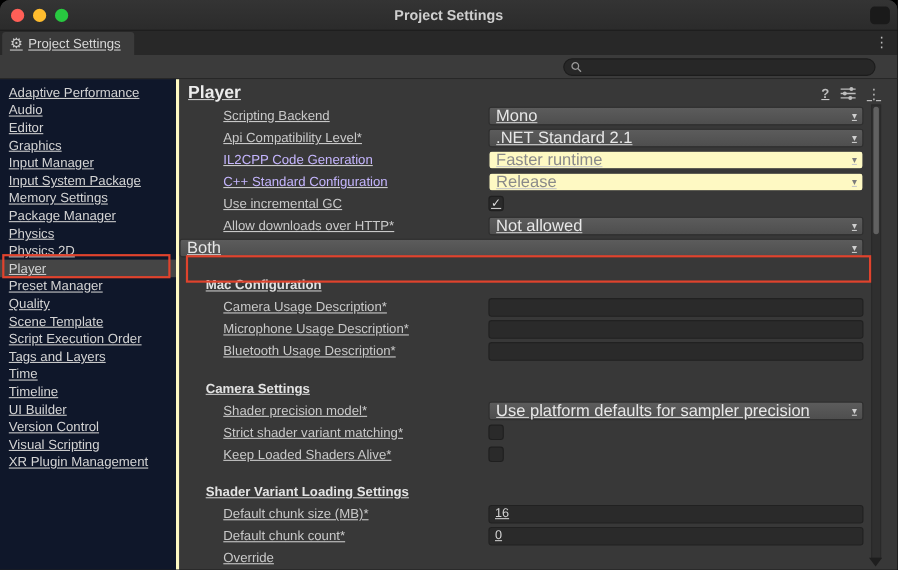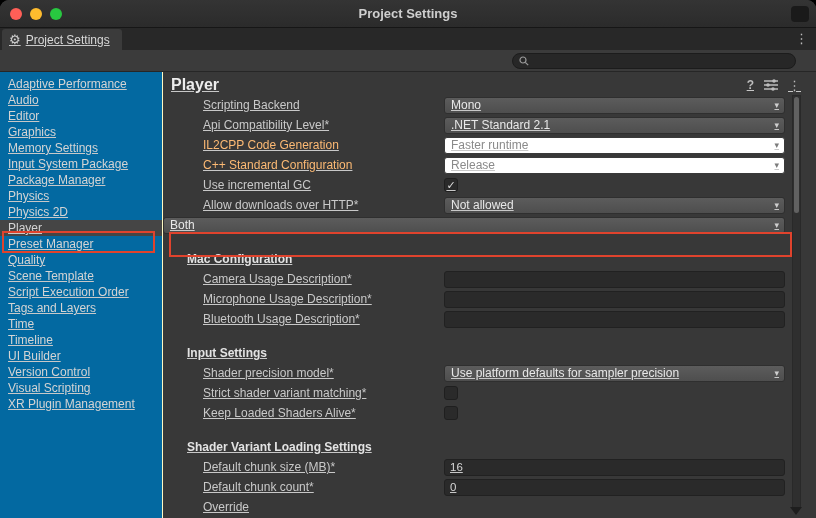--- a/index.html
+++ b/index.html
@@ -24,46 +24,46 @@
   .tab-kebab { position:absolute; right:8px; top:3px; font-size:13px; color:#bdbdbd; }
 
   
   .toolbar { height:22px; flex:0 0 auto; background:#3b3b3b; border-bottom:1px solid #262626; display:flex; align-items:center; }
   .search { margin-left:auto; margin-right:20px; width:284px; height:16px; background:#272727; border:1px solid #1c1c1c; border-radius:8px; display:flex; align-items:center; padding:0 6px; gap:4px; }
   .search svg { flex:0 0 auto; }
   .search input { flex:1; min-width:0; background:transparent; border:none; outline:none; color:#d2d2d2; font-size:11px; font-family:inherit; }
 
   
   .content { flex:1; display:flex; min-height:0; }
-  .sidebar { width:163px; flex:0 0 auto; border-right:1px solid #fef9c3; padding-top:4px; overflow:hidden; background:#0369a1; }
+  .sidebar { width:163px; flex:0 0 auto; border-right:3px solid #fef9c3; padding-top:4px; overflow:hidden; background:#0f172a; }
   .side-item { height:16px; line-height:16px; padding-left:8px; white-space:nowrap; color:#d4d4d4; font-size:12px; }
   .side-item.selected { background:#454545; }
 
   .main { flex:1; position:relative; overflow:hidden; background:#383838; }
   .main-header { height:23px; display:flex; align-items:center; padding:3px 8px 0 8px; }
   .main-title { font-size:16px; font-weight:bold; color:#ececec; }
   .header-icons { margin-left:auto; display:flex; align-items:center; gap:10px; margin-right:7px; }
   .hicon { color:#bdbdbd; font-size:12px; line-height:1; }
   .hicon.help { font-weight:bold; }
   .hicon.kebab { font-size:13px; }
 
   
   .rows { position:relative; }
   .row { height:20px; display:flex; align-items:center; }
   .row .label { width:281px; flex:0 0 auto; padding-left:40px; white-space:nowrap; overflow:hidden; color:#c9c9c9; }
-  .row .label.disabled { color:#fdba74; }
+  .row .label.disabled { color:#c4b5fd; }
   .row .label.highlight { color:var(--hl); }
   .tri { color:#b4b4b4; font-size:9px; margin-right:5px; }
   .row .value { flex:1; margin-right:31px; display:flex; align-items:center; min-width:0; }
   .section-row { height:20px; margin-top:14px; display:flex; align-items:center; padding-left:24px; font-weight:bold; color:#e3e3e3; }
 
   .dropdown { flex:1; height:17px; background:linear-gradient(#5c5c5c,#4e4e4e); border:1px solid #2f2f2f; border-radius:3px; display:flex; align-items:center; padding:0 5px 0 6px; min-width:0; }
-  .dropdown .dd-text { flex:1; white-space:nowrap; overflow:hidden; color:#e8e8e8; font-size:12px; }
+  .dropdown .dd-text { flex:1; white-space:nowrap; overflow:hidden; color:#e8e8e8; font-size:15px; }
   .dropdown .dd-arrow { flex:0 0 auto; font-size:9px; color:#cfcfcf; margin-left:4px; }
-  .dropdown.disabled { background:#ffffff; border-color:#3a3a3a; }
+  .dropdown.disabled { background:#fef9c3; border-color:#3a3a3a; }
   .dropdown.disabled .dd-text { color:#8a8a8a; }
   .dropdown.disabled .dd-arrow { color:#7c7c7c; }
 
   .textfield { flex:1; height:17px; background:#2a2a2a; border:1px solid #212121; border-radius:3px; color:#d6d6d6; font-size:11.5px; padding:0 5px; outline:none; font-family:inherit; min-width:0; }
 
   .checkbox { width:14px; height:14px; background:#2a2a2a; border:1px solid #1f1f1f; border-radius:3px; display:flex; align-items:center; justify-content:center; color:#dedede; font-size:11px; line-height:1; }
 
   
   .vscroll { position:absolute; top:23px; bottom:10px; right:15px; width:9px; background:#2f2f2f; border:1px solid #292929; }
   .vthumb { position:absolute; top:1px; left:1px; width:5px; height:116px; background:#616161; border-radius:3px; }
@@ -107,22 +107,23 @@
     </div>
   </div>
 
   <div class="content">
 
     <div class="sidebar">
         <div class="side-item">Adaptive Performance</div>
         <div class="side-item">Audio</div>
         <div class="side-item">Editor</div>
         <div class="side-item">Graphics</div>
+        <div class="side-item">Input Manager</div>
+        <div class="side-item">Input System Package</div>
         <div class="side-item">Memory Settings</div>
-        <div class="side-item">Input System Package</div>
         <div class="side-item">Package Manager</div>
         <div class="side-item">Physics</div>
         <div class="side-item">Physics 2D</div>
         <div class="side-item selected">Player</div>
         <div class="side-item">Preset Manager</div>
         <div class="side-item">Quality</div>
         <div class="side-item">Scene Template</div>
         <div class="side-item">Script Execution Order</div>
         <div class="side-item">Tags and Layers</div>
         <div class="side-item">Time</div>
@@ -222,21 +223,21 @@
             <div class="value">
               <input class="textfield" type="text" style="">
             </div>
           </div>
           <div class="row">
             <span class="label">Bluetooth Usage Description*</span>
             <div class="value">
               <input class="textfield" type="text" style="">
             </div>
           </div>
-          <div class="section-row">Input Settings</div>
+          <div class="section-row">Camera Settings</div>
           <div class="row">
             <span class="label">Shader precision model*</span>
             <div class="value">
               <div class="dropdown">
                 <span class="dd-text">Use platform defaults for sampler precision</span>
                 <span class="dd-arrow">▾</span>
               </div>
             </div>
           </div>
           <div class="row">

